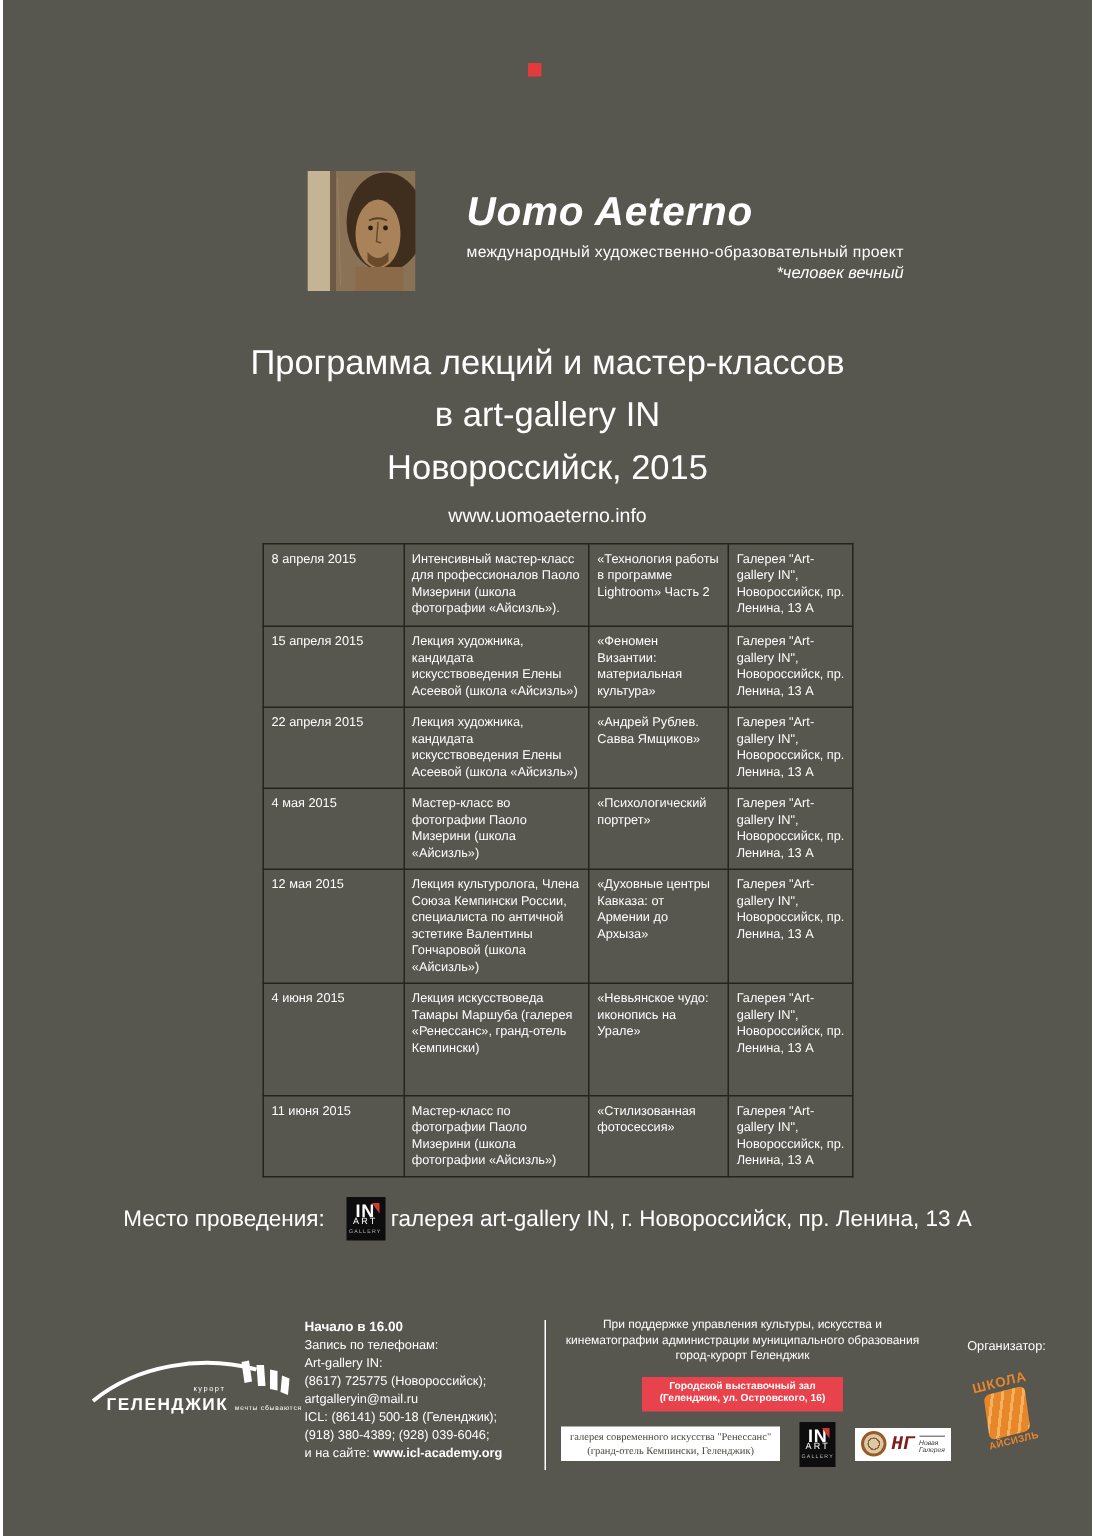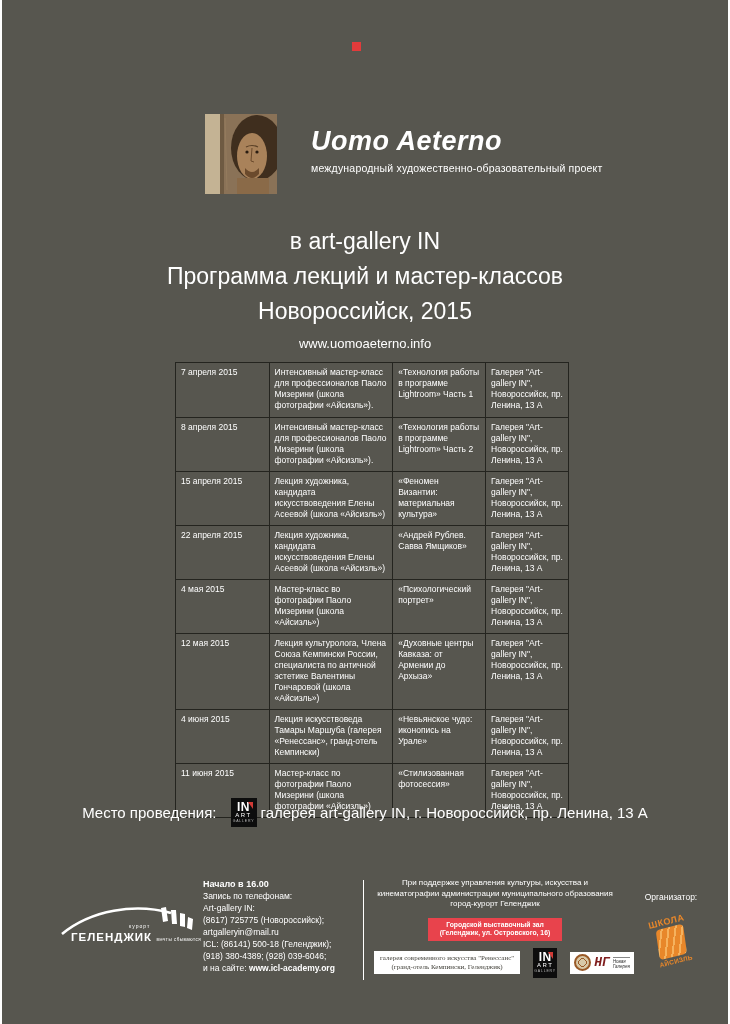--- a/index.html
+++ b/index.html
@@ -95,44 +95,39 @@
       <circle cx="42" cy="38" r="1.6" fill="#2a1d12"></circle>
       <circle cx="52" cy="38" r="1.6" fill="#2a1d12"></circle>
       <path d="M41,33 Q47,30 53,33" stroke="#5a4026" stroke-width="1.2" fill="none"></path>
       <path d="M47,34 L46,47 L49,48" stroke="#6b4a2c" stroke-width="1" fill="none"></path>
       <path d="M40,54 Q47,62 54,54 L54,60 Q47,68 40,60 Z" fill="#6b4a2c"></path>
       <path d="M20,4 L22,76" stroke="#9a8262" stroke-width="0.6"></path>
     </svg>
     <div class="header-text">
       <div class="brand">Uomo Aeterno</div>
       <div class="subtitle">международный художественно-образовательный проект</div>
+      <div class="tagline">*человек вечный</div>
     </div>
   </div>
 
   <div class="title-block">
+    <div>Программа лекций  и мастер-классов</div>
     <div>в art-gallery IN</div>
-    <div>Программа лекций  и мастер-классов</div>
     <div>Новороссийск, 2015</div>
   </div>
   <div class="site-url">www.uomoaeterno.info</div>
 
   <table class="schedule">
     <colgroup>
         <col style="width:94px">
         <col style="width:124px">
         <col style="width:93px">
         <col style="width:83px">
       </colgroup>
     <tbody>
-      <tr>
-        <td>7 апреля 2015</td>
-        <td>Интенсивный мастер-класс для профессионалов   Паоло Мизерини (школа фотографии «Айсизль»).</td>
-        <td>«Технология работы в программе Lightroom» Часть 1</td>
-        <td>Галерея "Art-gallery IN", Новороссийск, пр. Ленина, 13 А</td>
-      </tr>
       <tr>
         <td>8 апреля 2015</td>
         <td>Интенсивный мастер-класс для профессионалов   Паоло Мизерини (школа фотографии «Айсизль»).</td>
         <td>«Технология работы в программе Lightroom» Часть 2</td>
         <td>Галерея "Art-gallery IN", Новороссийск, пр. Ленина, 13 А</td>
       </tr>
       <tr>
         <td>15 апреля 2015</td>
         <td>Лекция художника, кандидата искусствоведения Елены Асеевой (школа «Айсизль»)</td>
         <td>«Феномен Византии: материальная культура»</td>

